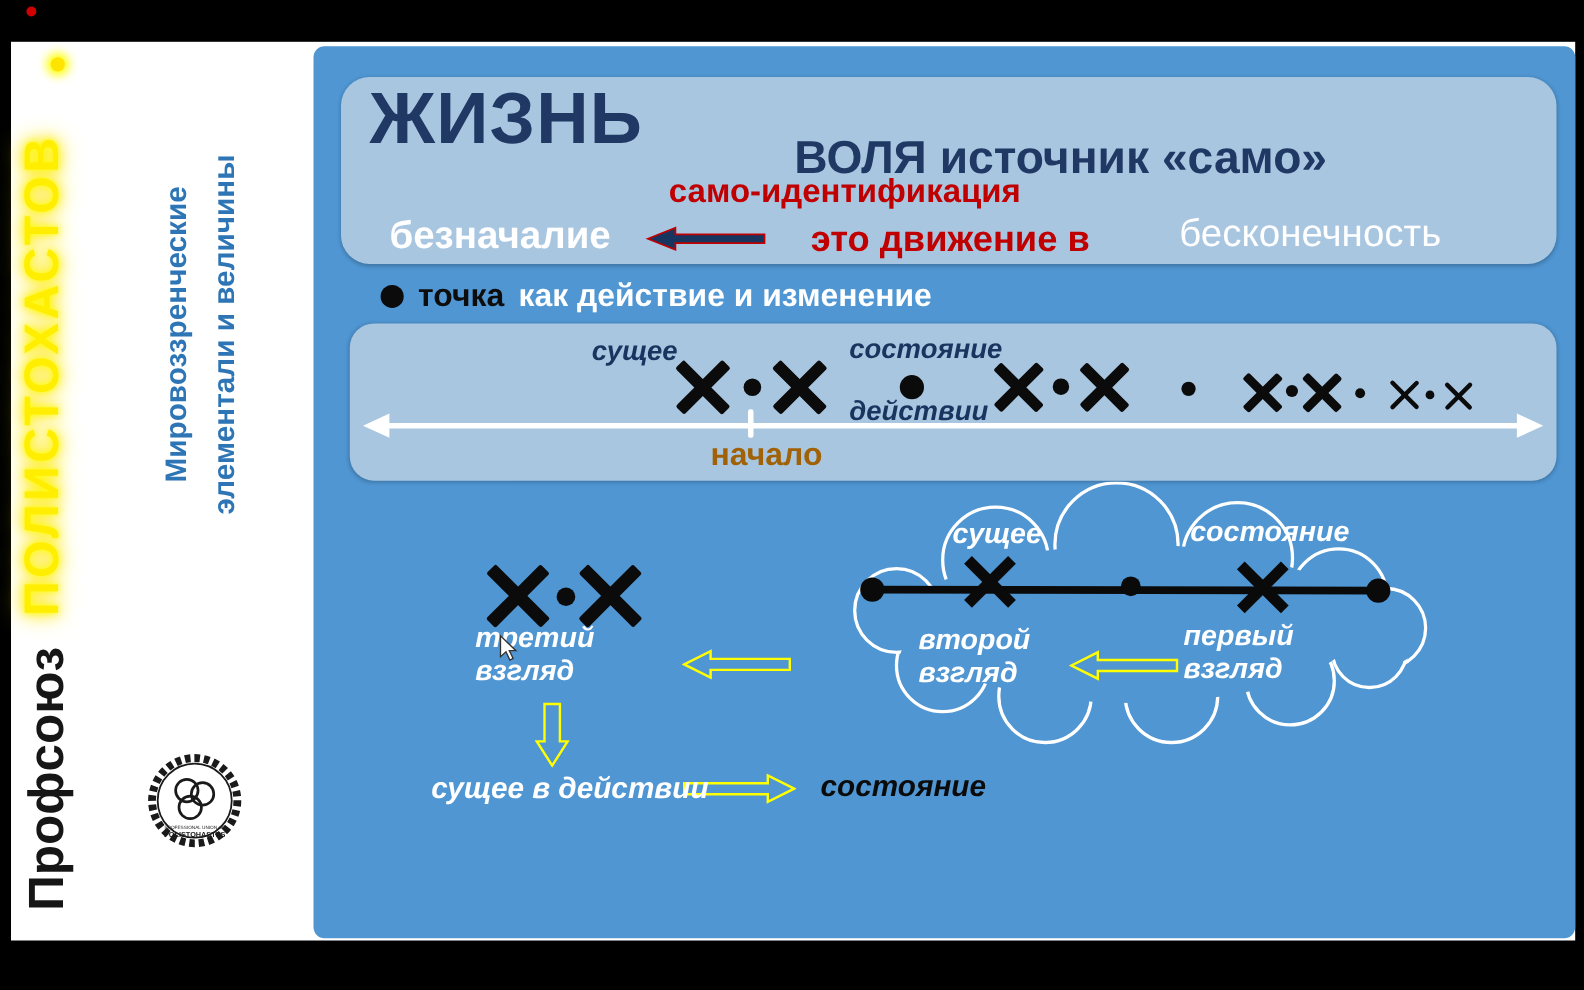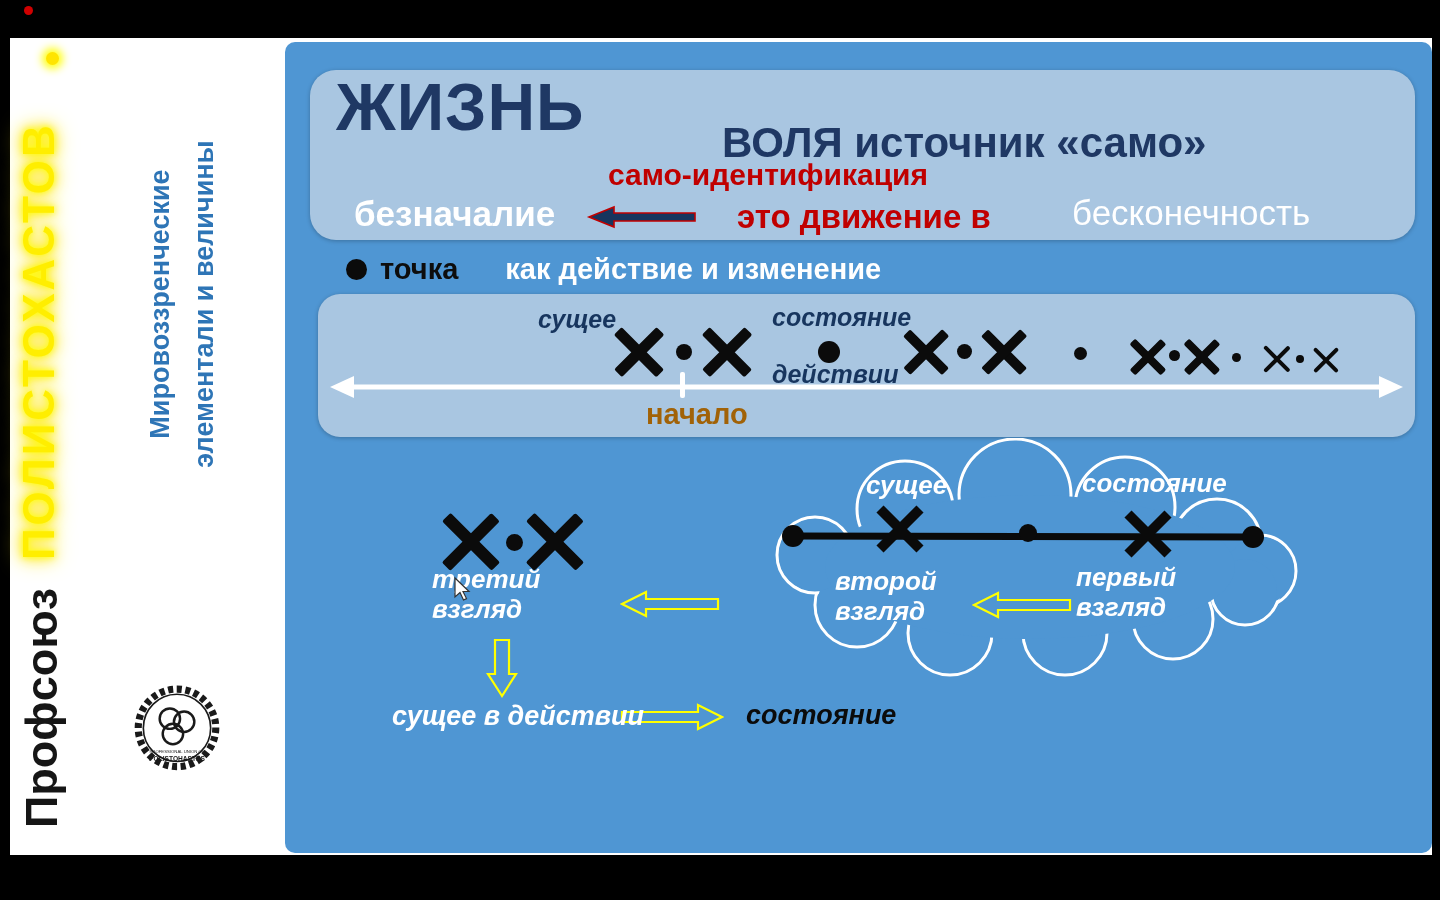--- a/index.html
+++ b/index.html
@@ -27,21 +27,21 @@
   .title{left:336px;top:74px;font-size:66px;font-weight:700;color:var(--navy,#1f3864);letter-spacing:1px;line-height:1;}
   .subtitle{left:722px;top:100px;font-size:42px;font-weight:700;color:var(--navy,#1f3864);margin-top:19px;}
   .self-id{left:608px;top:158px;font-size:30px;font-weight:700;color:var(--red,#c00000);}
   .left-term{left:326px;top:194px;font-size:35px;font-weight:700;color:#fff;margin-left:28px;}
   .motion{left:737px;top:198px;font-size:33px;font-weight:600;color:var(--red,#c00000);}
   .right-term{left:1072px;top:193px;font-size:35px;font-weight:400;color:#fff;}
   
   .bullet-row{left:346px;top:252px;display:flex;align-items:center;gap:13px;height:34px;}
   .bullet-dot{width:21px;height:21px;border-radius:50%;background:#0b0b0b;}
   .bullet-term{font-size:29px;font-weight:700;color:#0d0d0d;}
-  .bullet-text{font-size:29px;font-weight:700;color:#fff;margin-left:34px;}
+  .bullet-text{font-size:29px;font-weight:700;color:#fff;}
   
   .axis-panel{left:318px;top:294px;width:1097px;height:143px;background:var(--panel,#a9c6e1);
     border-radius:22px;box-shadow:0 1px 4px rgba(0,0,0,.25);}
   .axis-label{font-size:25px;font-weight:700;font-style:italic;color:#17355e;}
   .axis-entity{left:538px;top:305px;}
   .axis-state{left:772px;top:303px;}
   .axis-action{left:772px;top:360px;}
   .axis-tick{left:680px;top:372px;width:5px;height:26px;background:#fff;border-radius:2px;}
   .axis-origin{left:646px;top:398px;font-size:29px;font-weight:700;color:#a16207;}
   #axis-marks{left:318px;top:294px;width:1097px;height:143px;}

